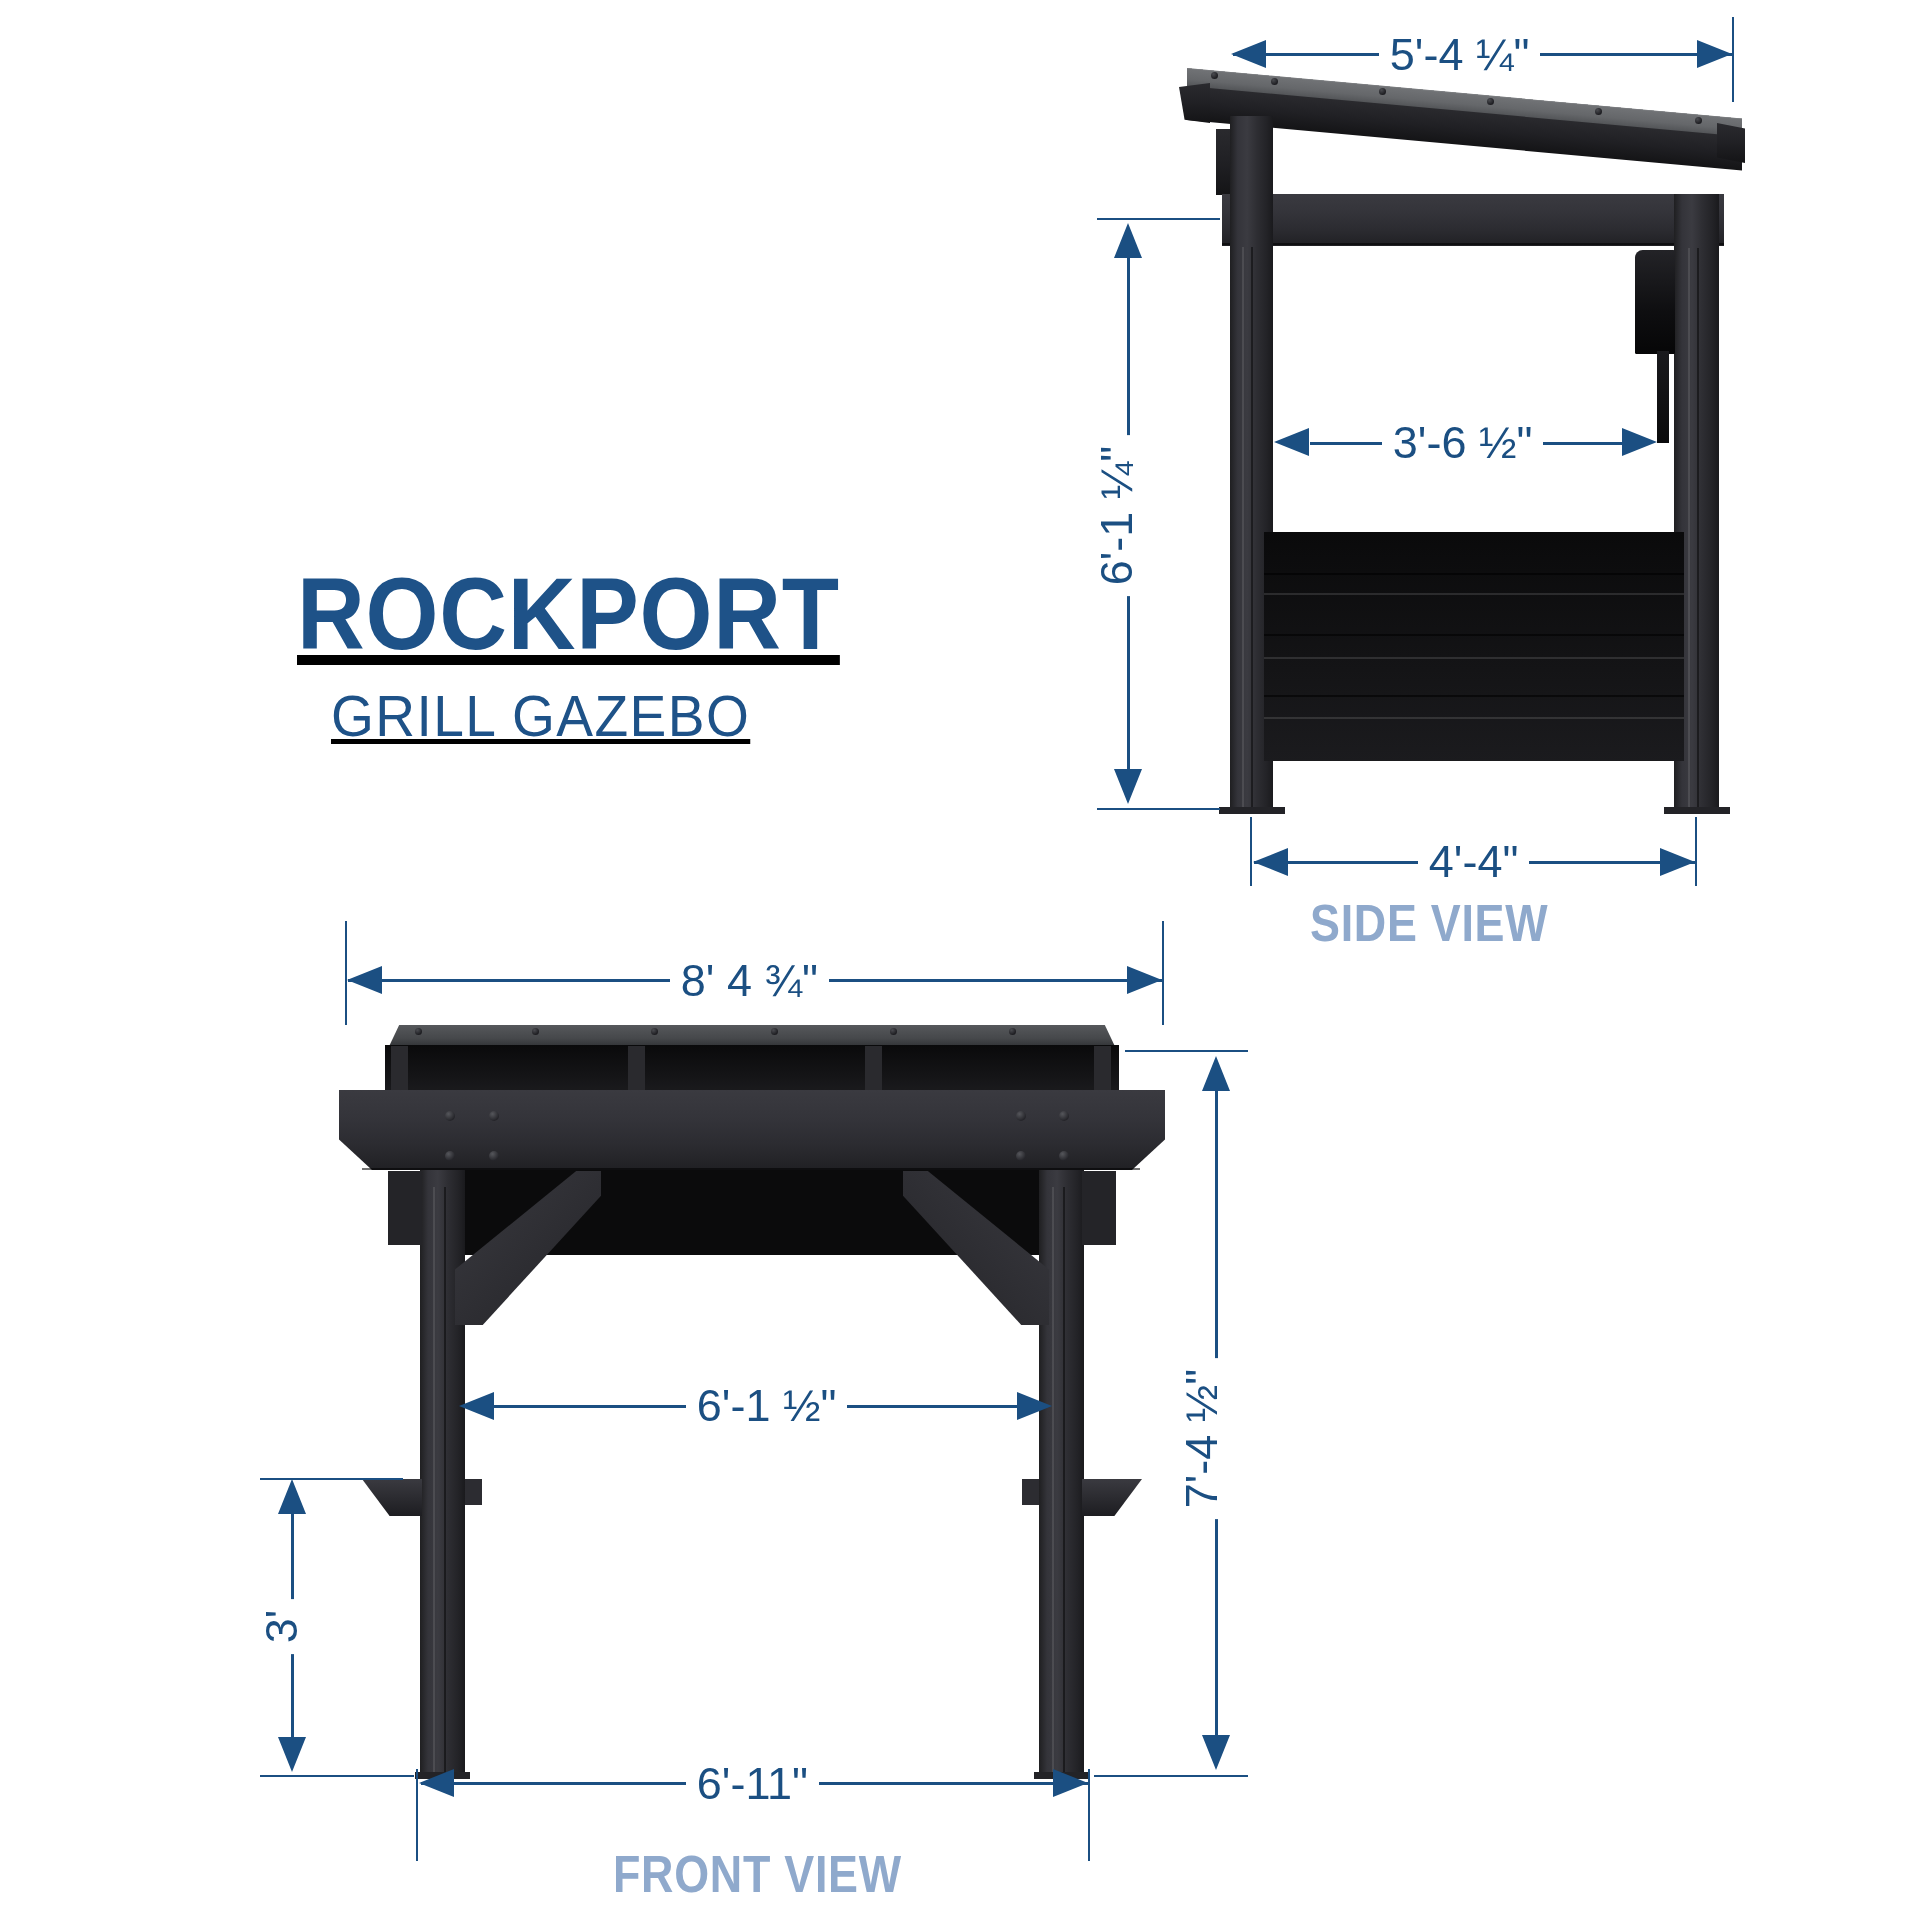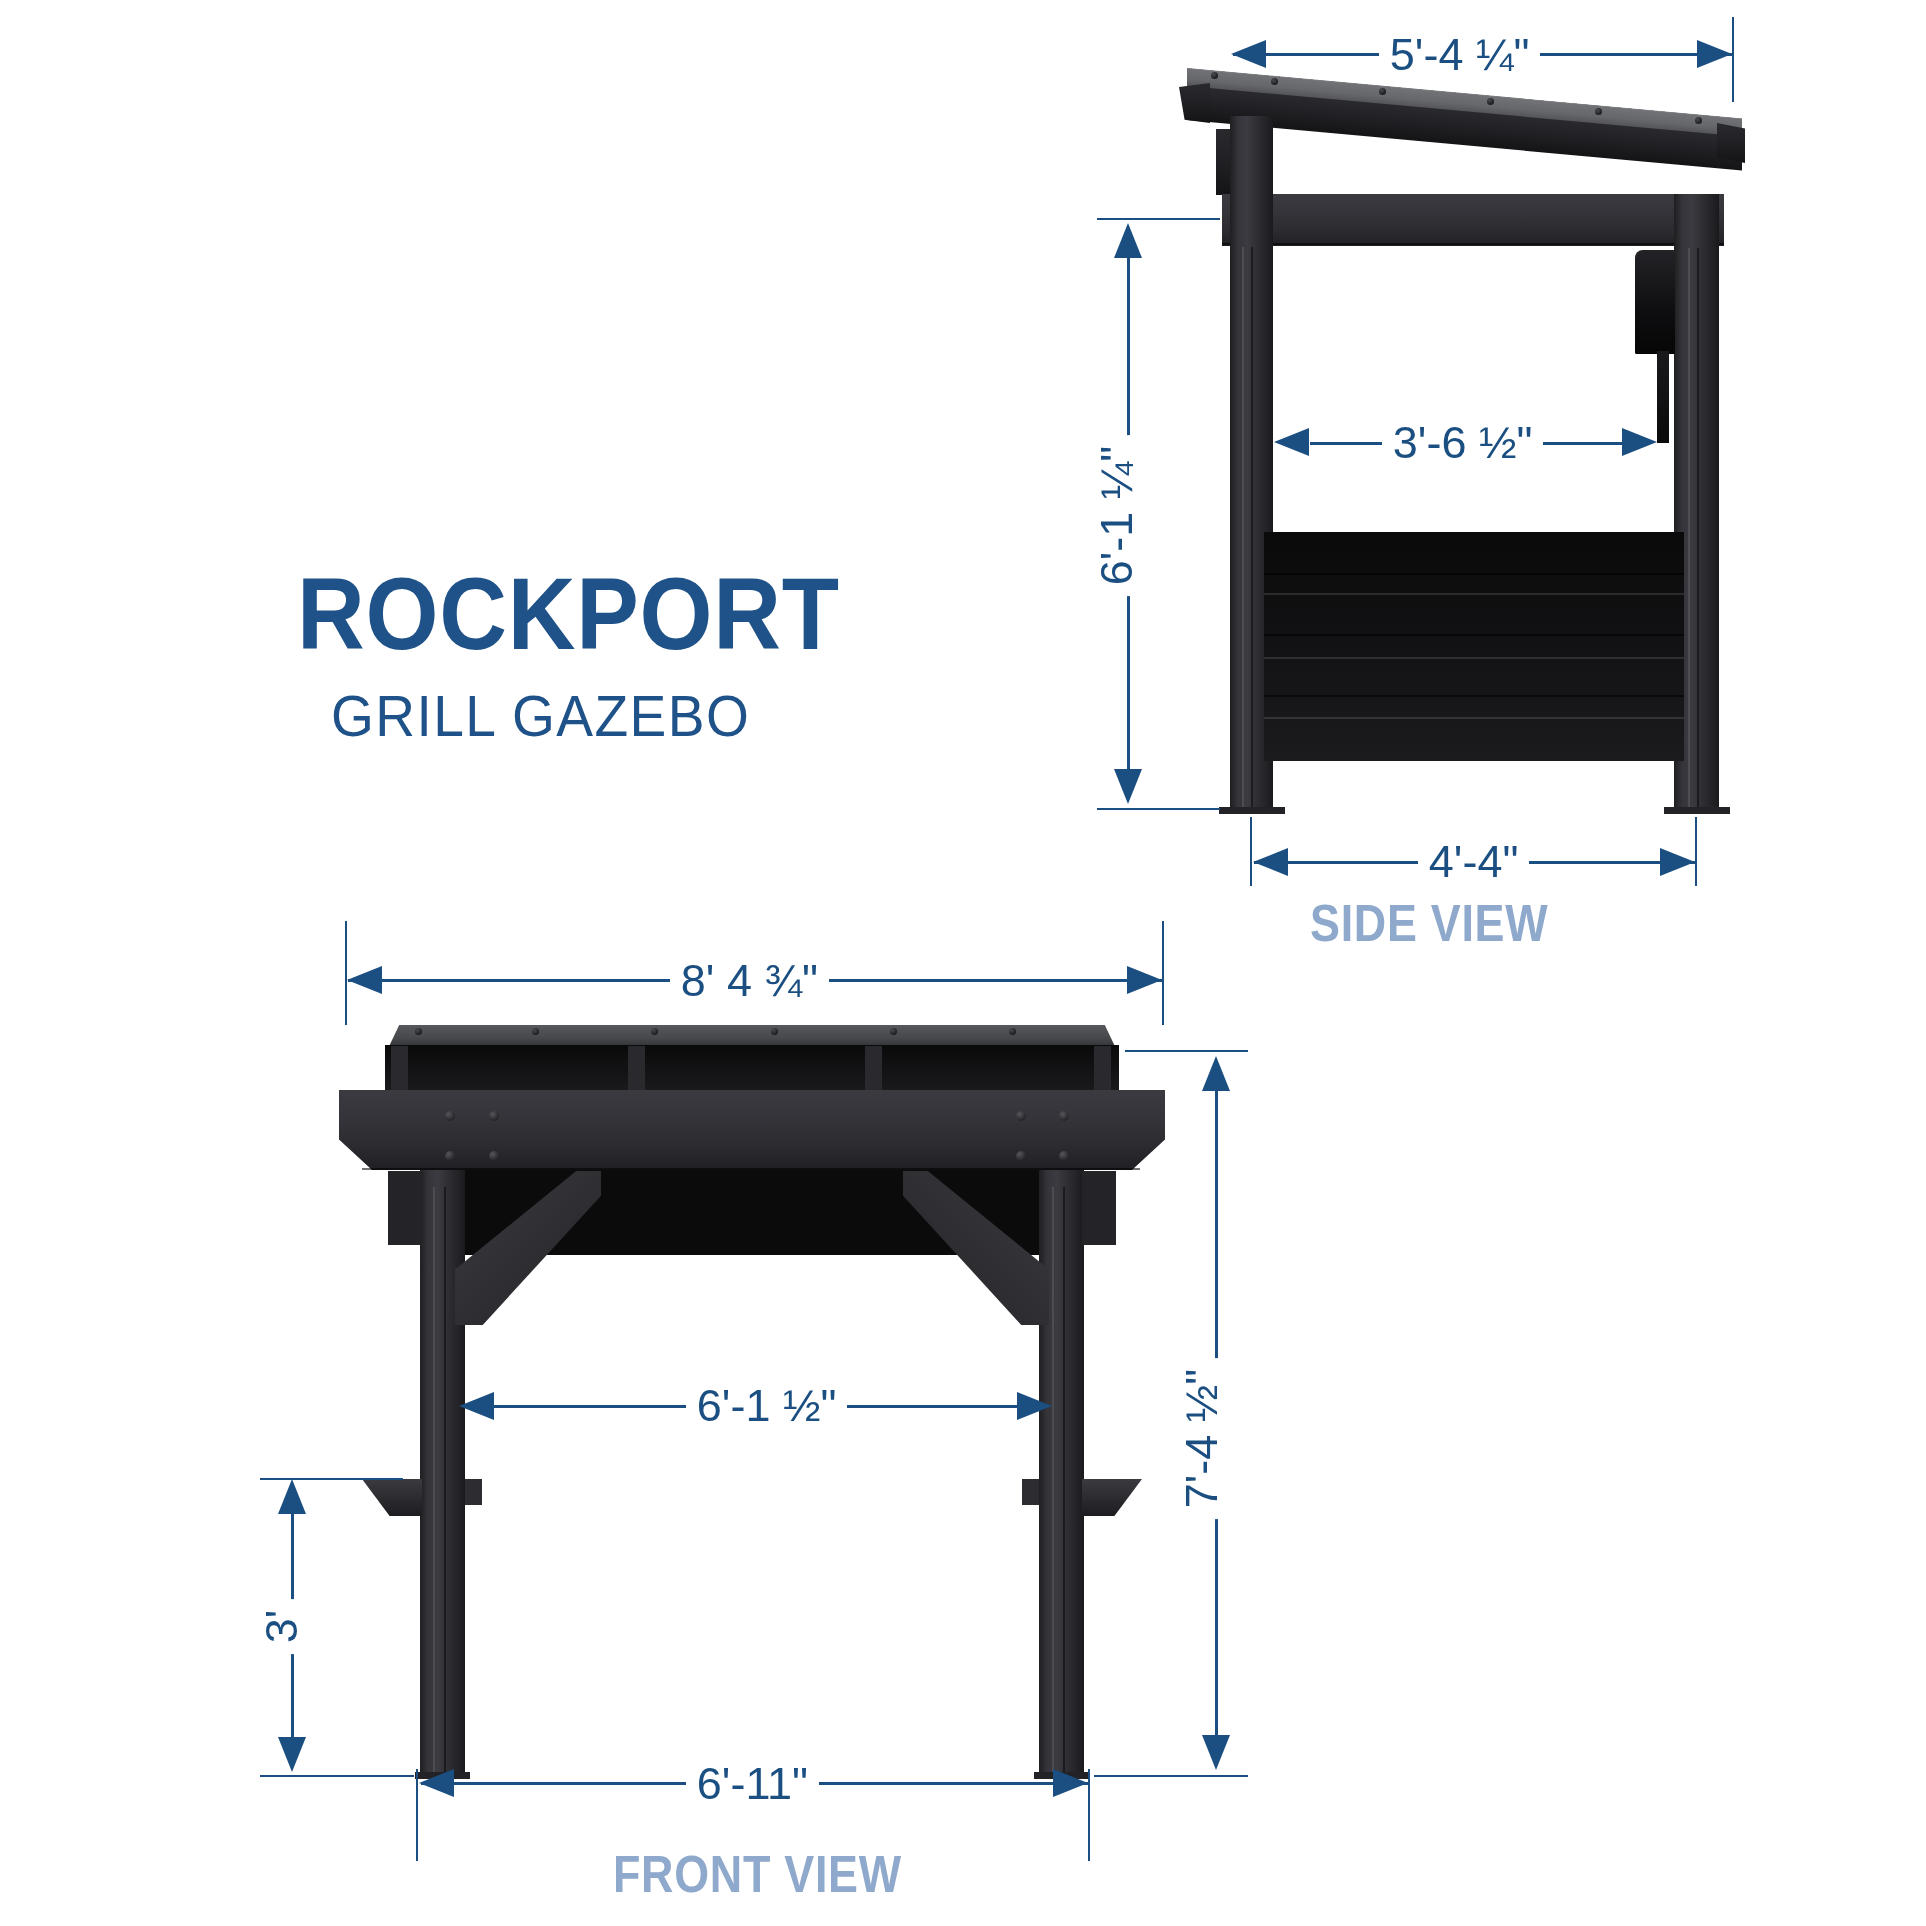--- a/index.html
+++ b/index.html
@@ -2,21 +2,21 @@
 <html style="font-size:12.3px"><head>
 <meta charset="utf-8">
 <style>
   html,body{margin:0;padding:0;background:#ffffff;}
   body{width:1926px;height:1926px;position:relative;overflow:hidden;
        font-family:"Liberation Sans","DejaVu Sans",sans-serif;}
 
   .stage{position:absolute;inset:0;}
 
   
-  #brand{position:absolute;left:297px;top:563px;width:586px;}
+  #brand{position:absolute;left:297px;top:563px;width:586px;text-decoration:underline;}
   #brand .title{
     font-family:"Liberation Sans","DejaVu Sans",sans-serif;
     font-weight:700;font-size:102px;line-height:1;
     letter-spacing:0.8px;color:#1e5288;
     transform:scaleX(.92);transform-origin:left center;
     white-space:nowrap;
   }
   #brand .subtitle{
     font-family:"Liberation Sans","DejaVu Sans",sans-serif;
     font-weight:400;font-size:58px;line-height:1;

